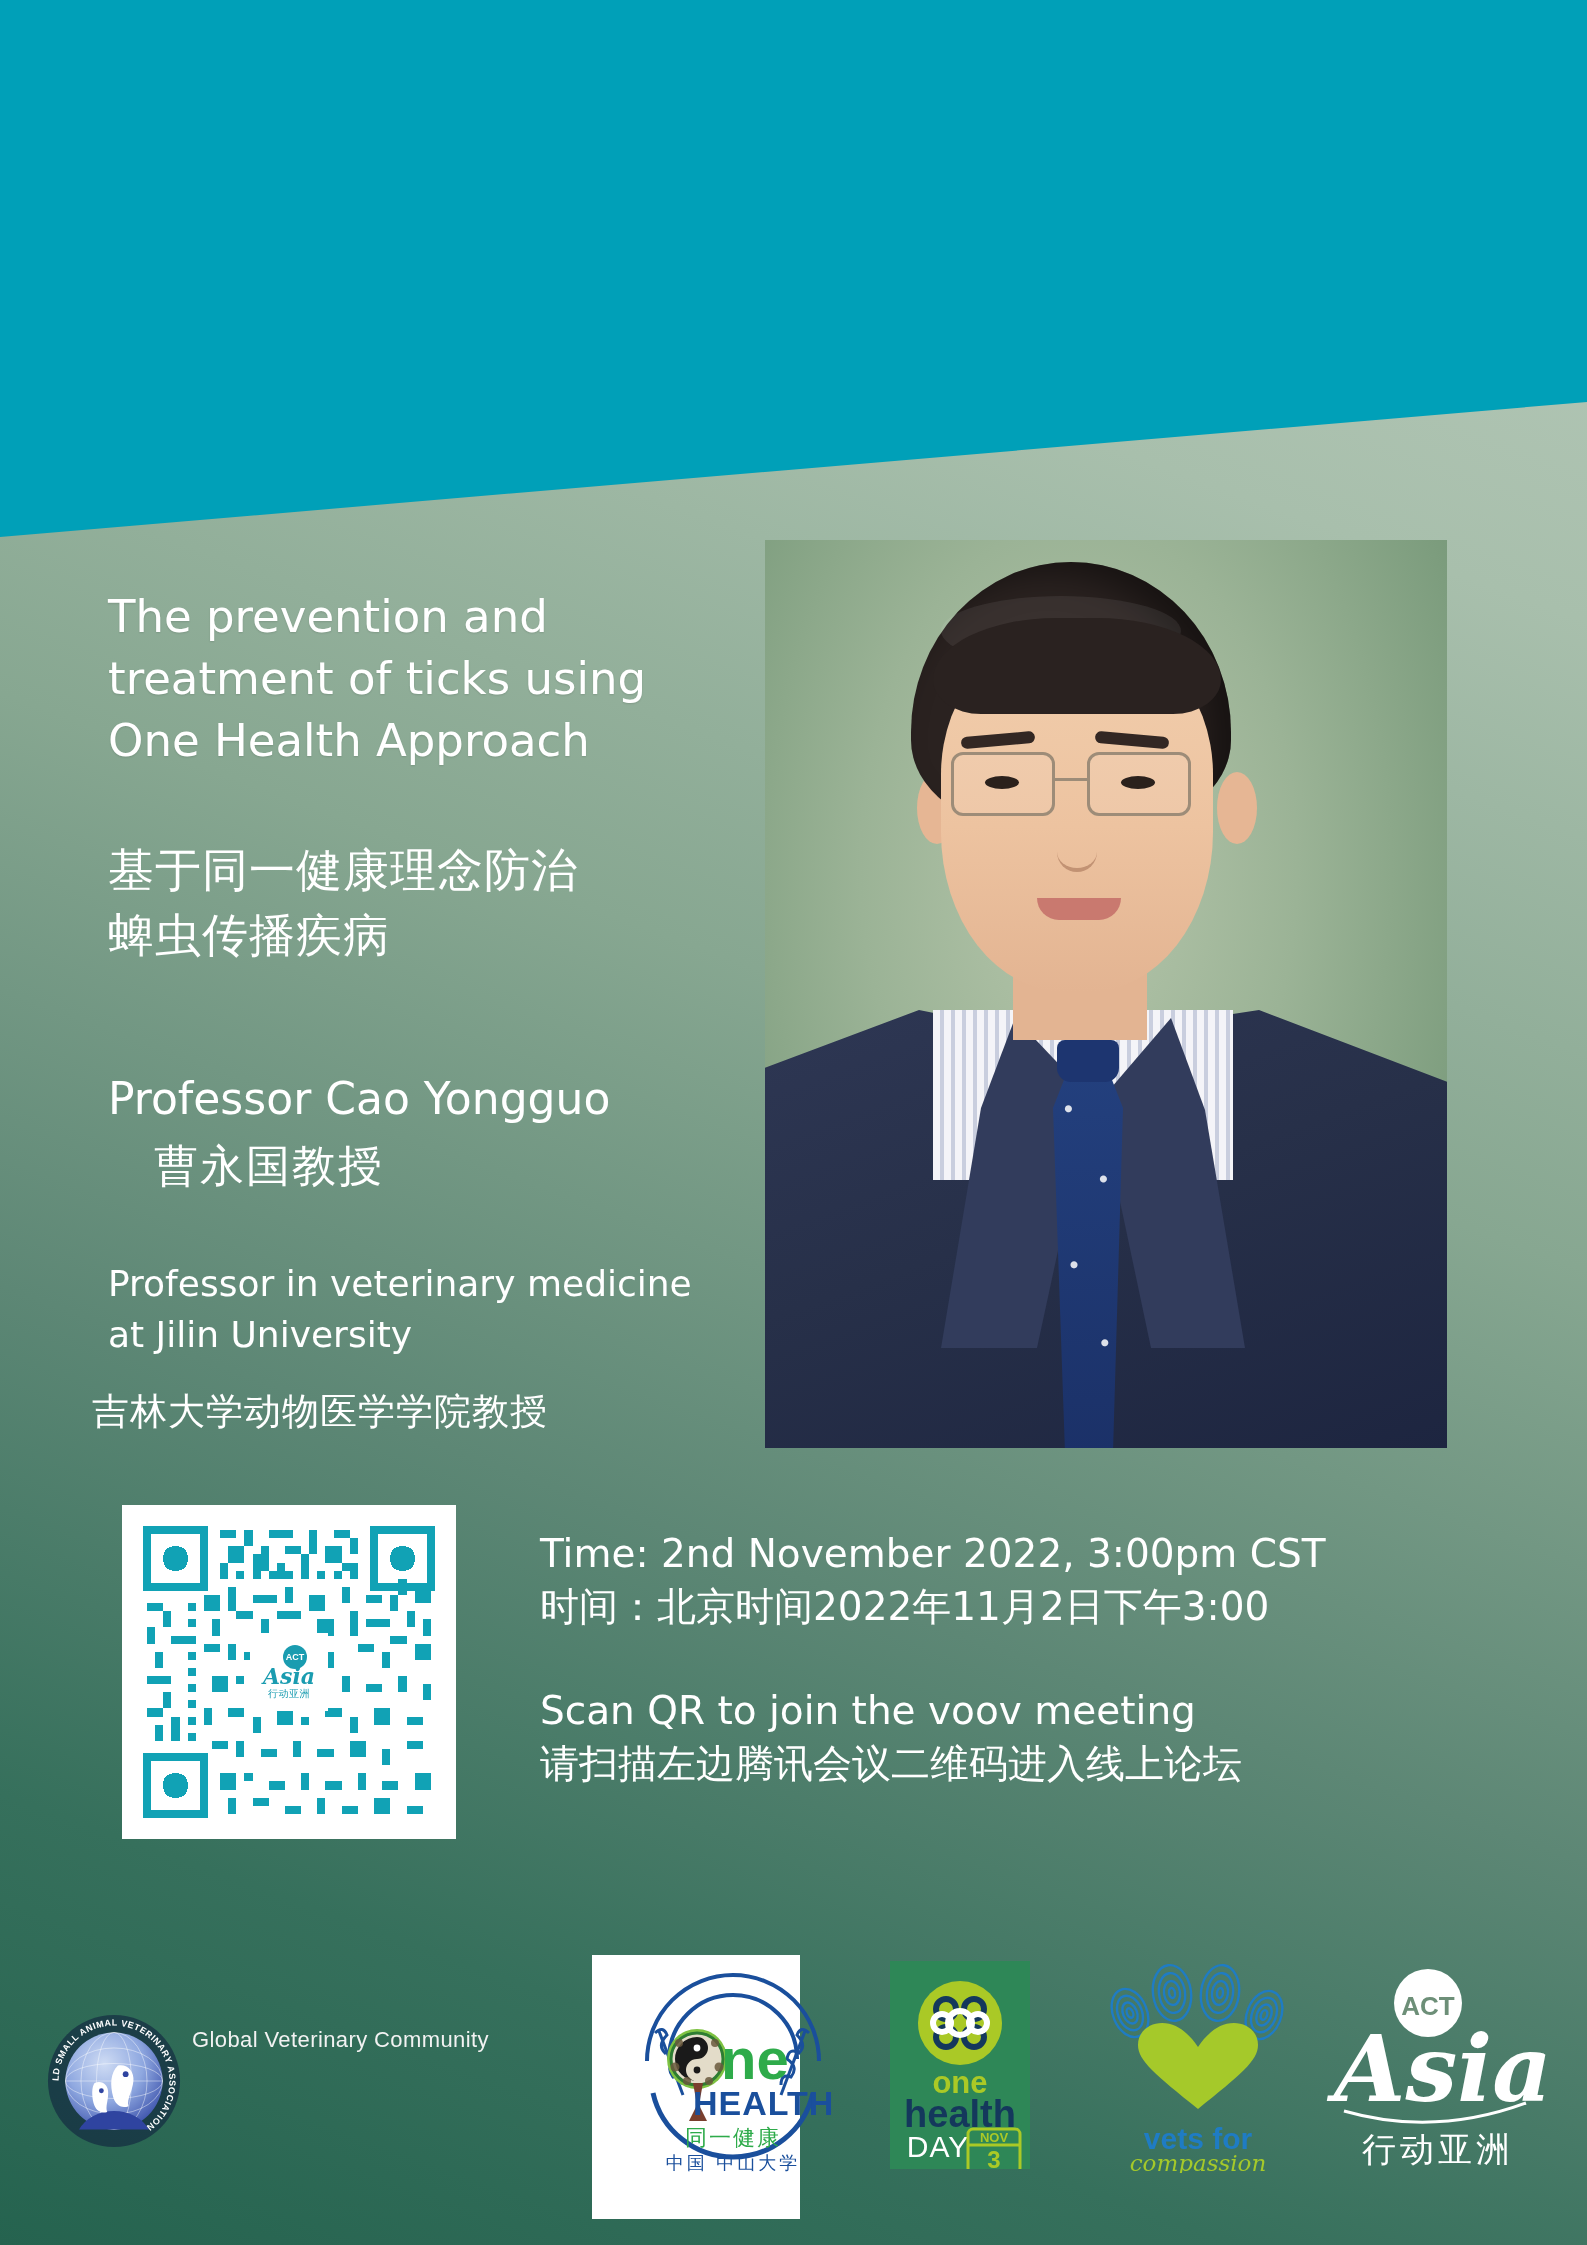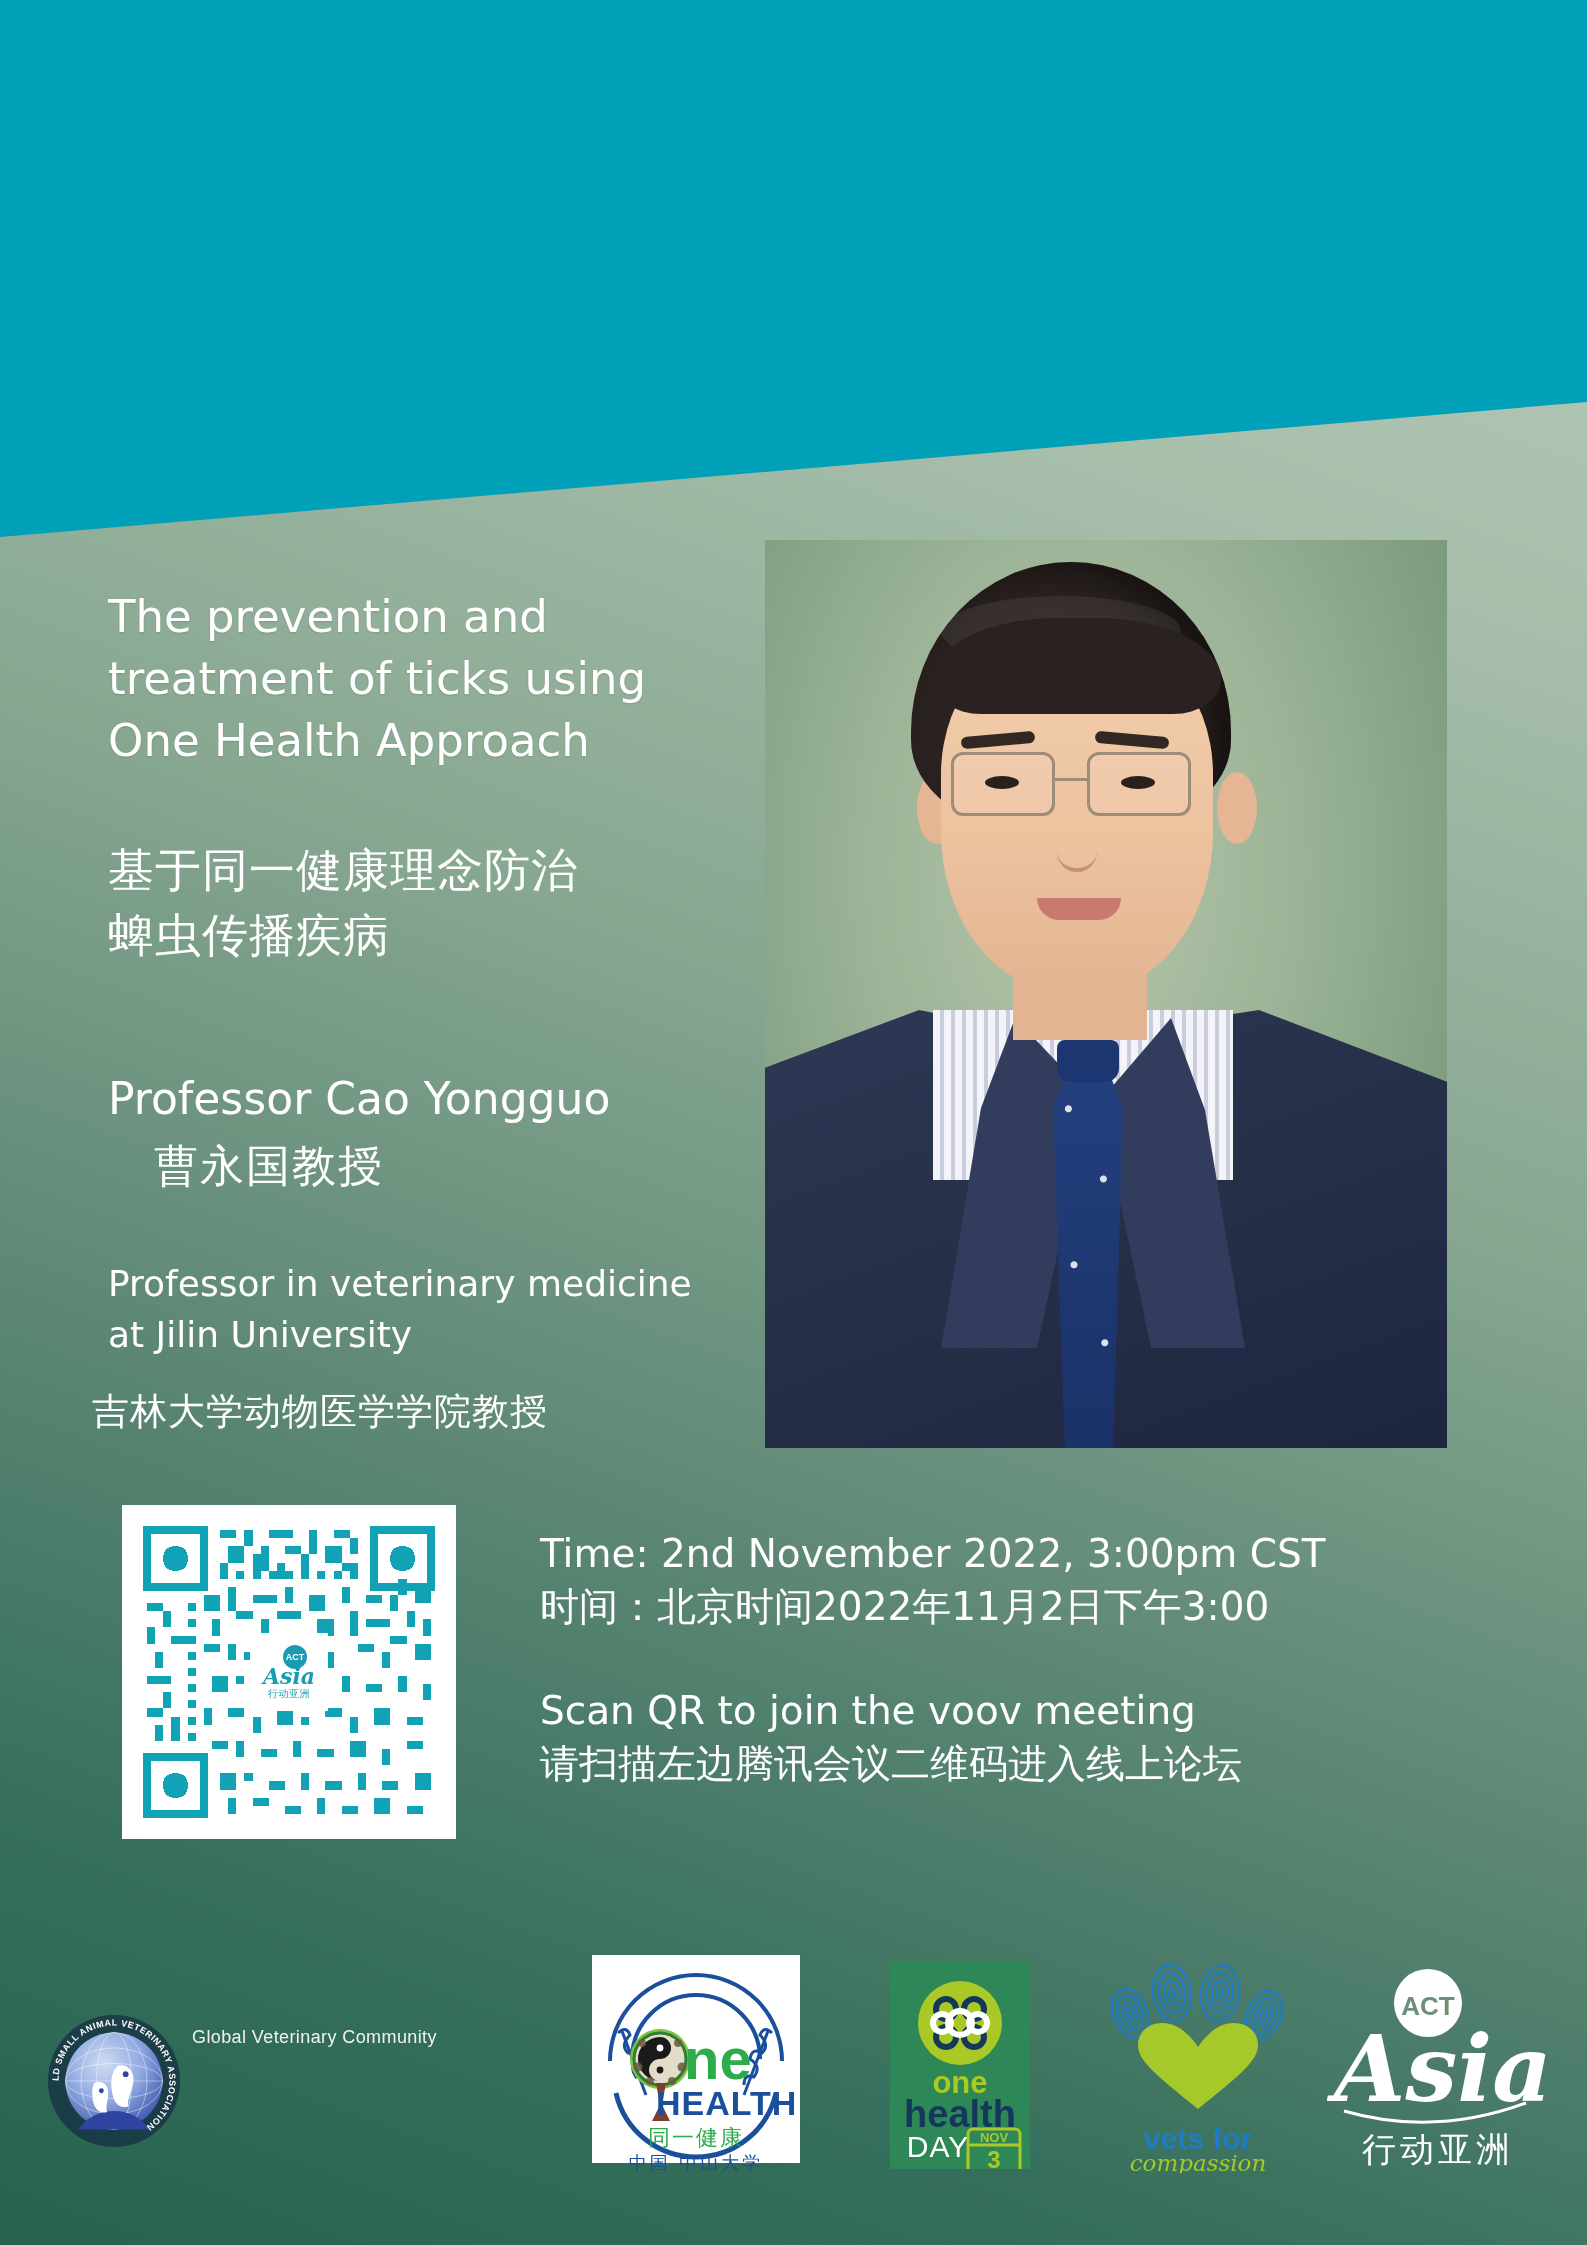--- a/index.html
+++ b/index.html
@@ -163,26 +163,26 @@
 
   
   .logos{position:absolute; left:0; bottom:46px; width:1587px; height:260px;}
 
   
   .wsava{position:absolute; left:46px; top:62px; width:500px; height:160px;}
   .wsava-globe{position:absolute; left:0; top:12px; width:136px; height:136px;}
   .wsava-text{position:absolute; left:146px; top:20px;}
   .wsava-main{font-size:62px; font-weight:400; color:#fff; letter-spacing:2px;
     font-family:"Liberation Sans", sans-serif; line-height:1;}
-  .wsava-sub{font-size:18px; color:#f2f2f2; letter-spacing:.4px; margin-top:6px;
+  .wsava-sub{font-size:22px; color:#f2f2f2; letter-spacing:.4px; margin-top:6px;
     font-family:"Liberation Sans", sans-serif;}
 
   
-  .onehealth{position:absolute; left:592px; top:16px; width:208px; height:208px;
-    background:#ffffff;}
+  .onehealth{position:absolute; left:592px; top:16px; width:208px; height:264px;
+    background:#ffffff;padding-left:37px;}
   
   .ohday{position:absolute; left:890px; top:22px; width:140px; height:208px;
     background:#2e8757;border-radius:7px;}
   
   .vfc{position:absolute; left:1098px; top:18px; width:200px; height:216px;}
   
   .actasia{position:absolute; left:1320px; top:16px; width:236px; height:218px;}
 
   svg{display:block;}
 </style>

